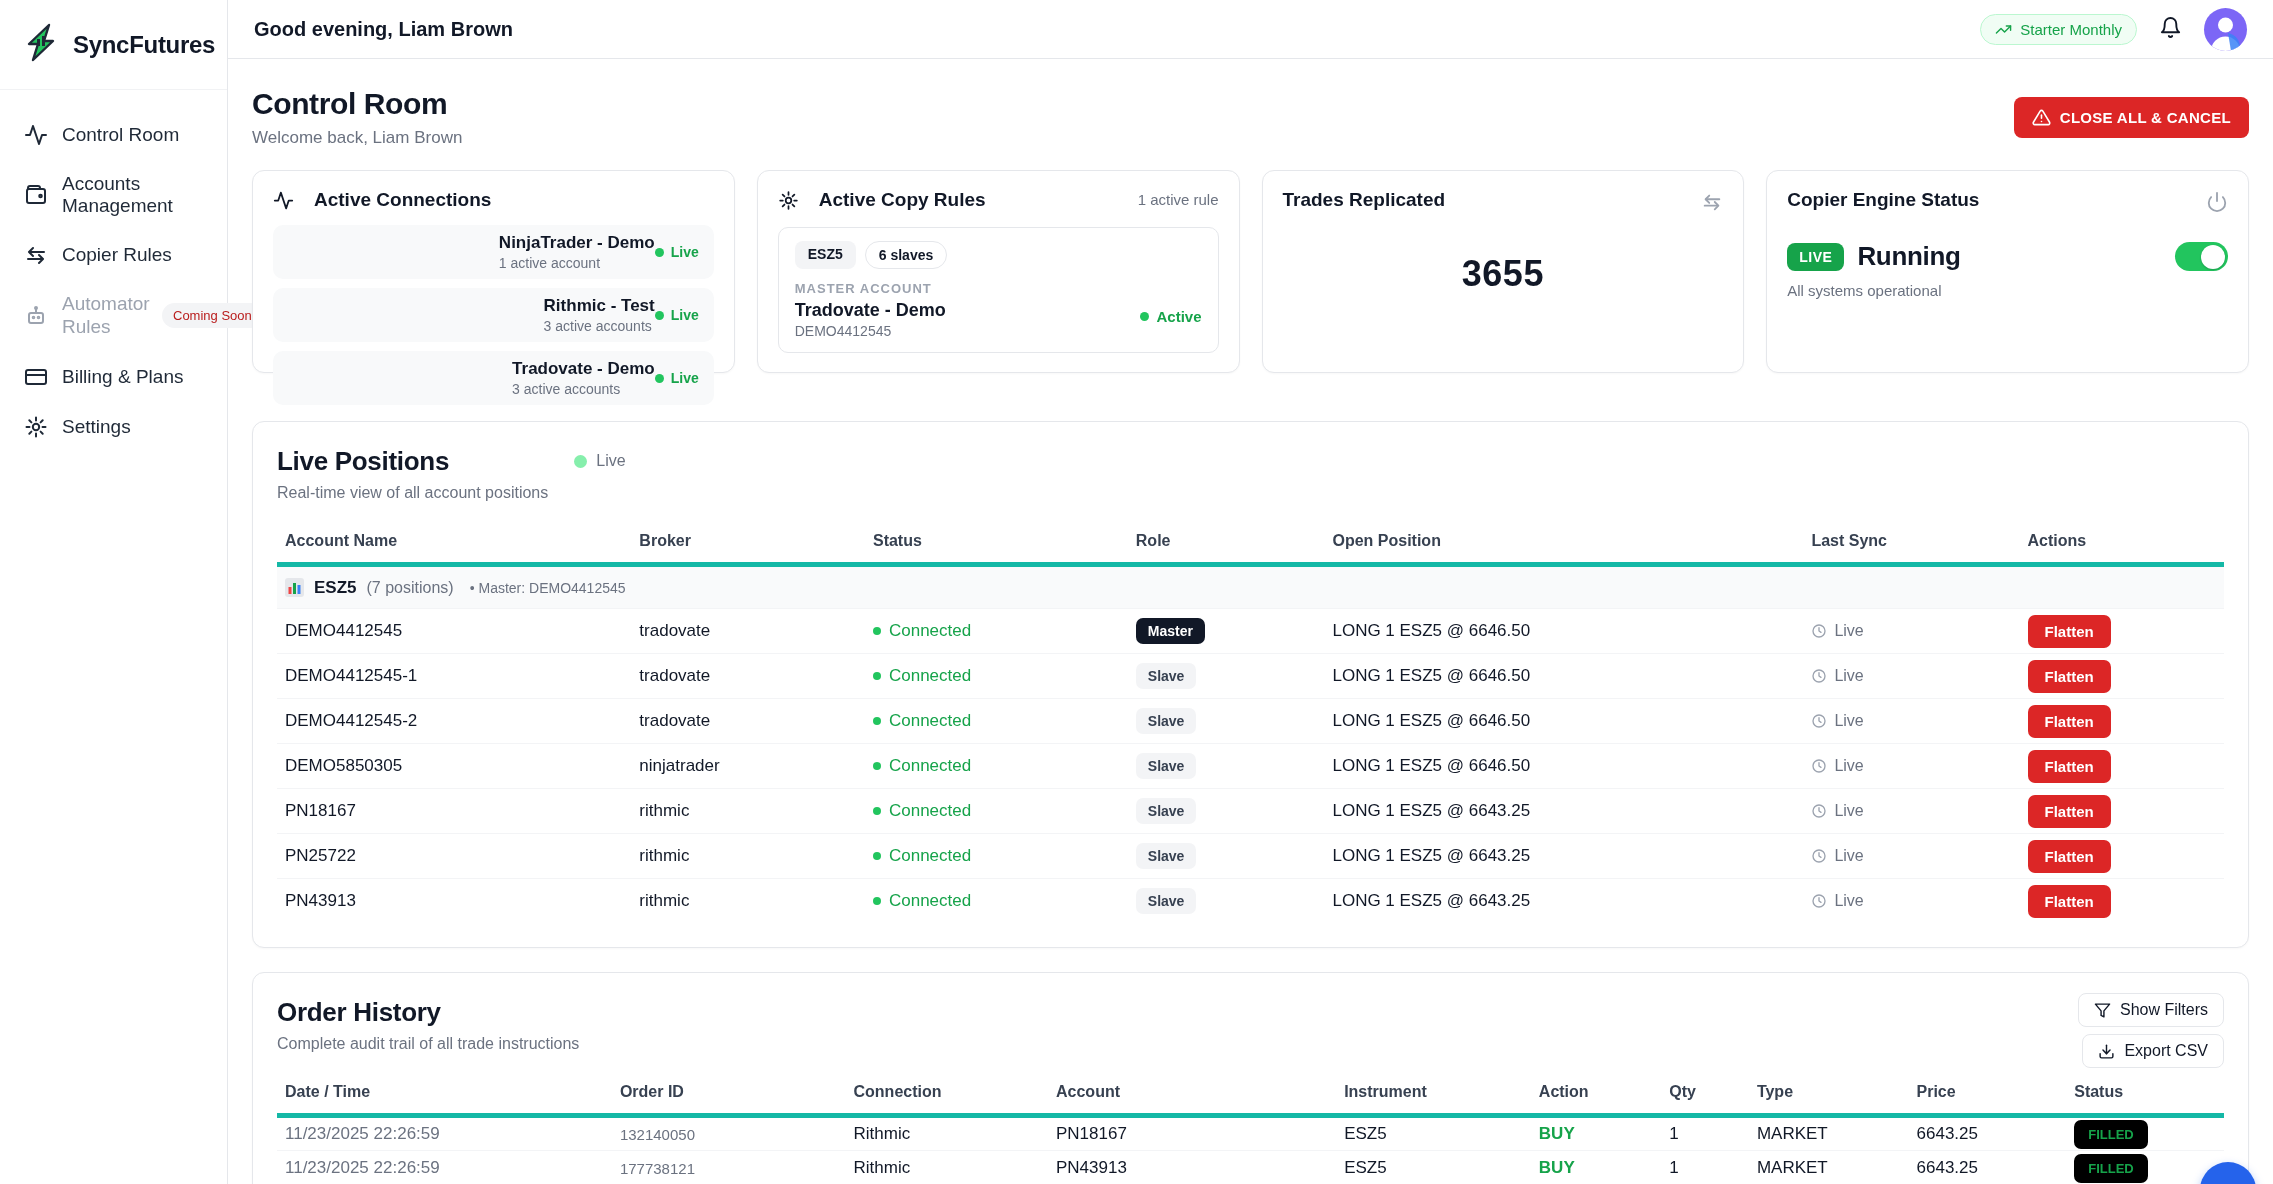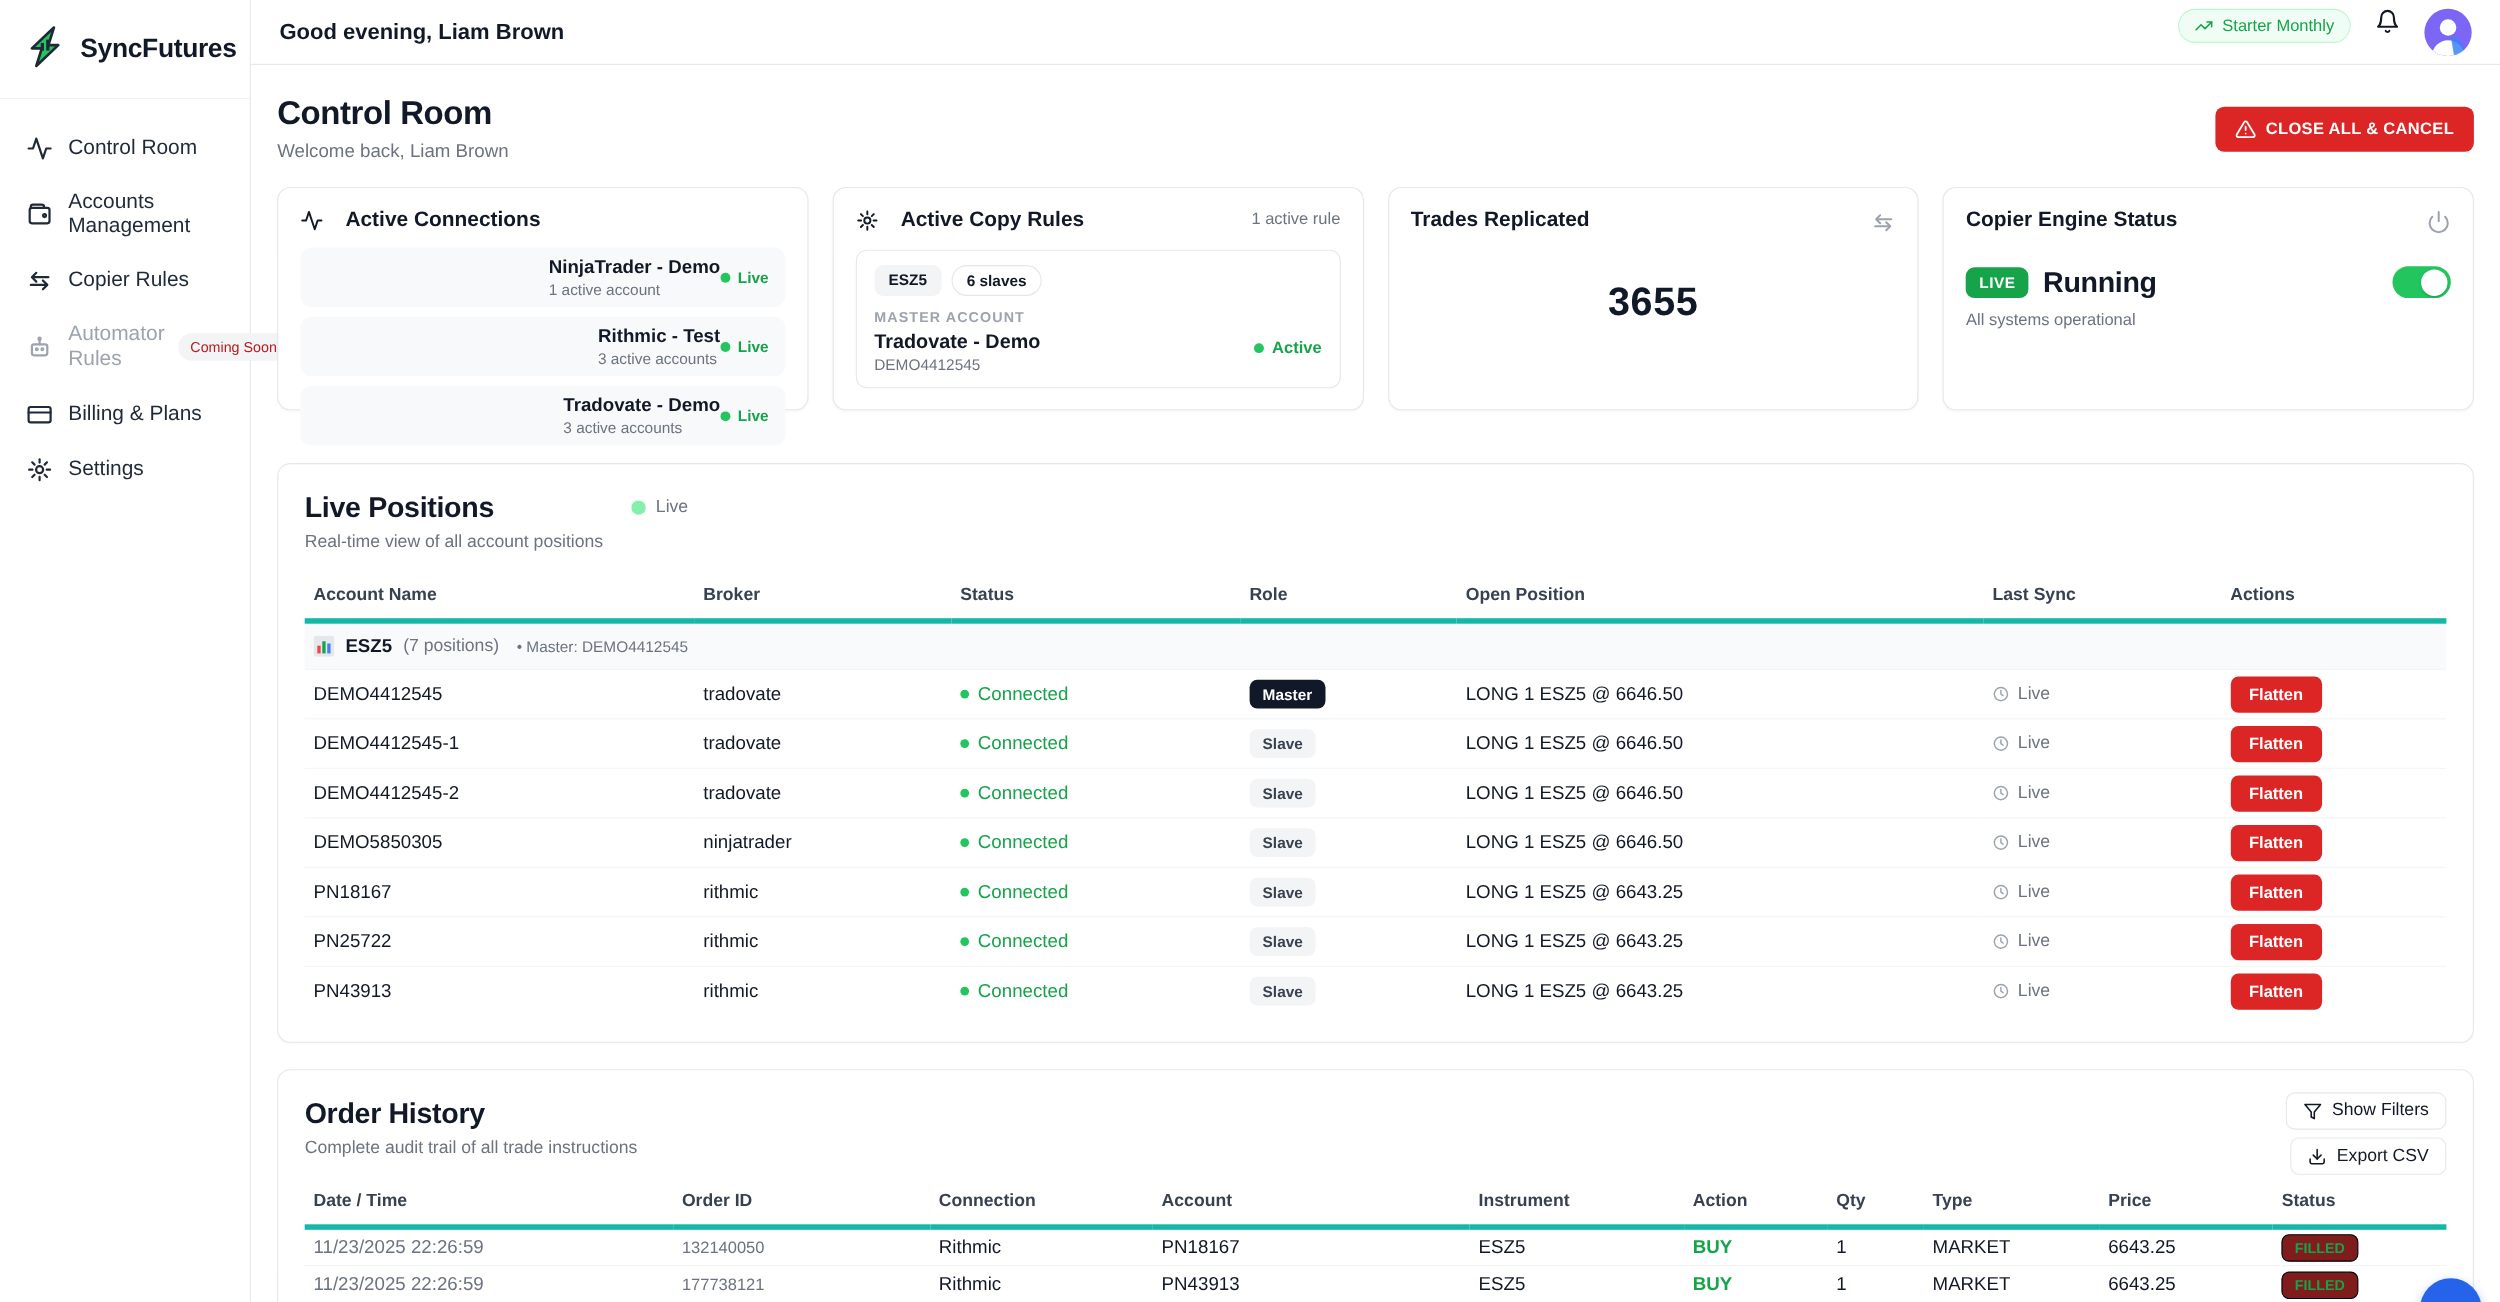--- a/index.html
+++ b/index.html
@@ -16,21 +16,21 @@
   .nav-item svg { width:24px; height:24px; stroke:#1f2937; flex:0 0 auto; }
   .nav-item.disabled { color:#9ca3af; }
   .nav-item.disabled svg { stroke:#9ca3af; }
   .nav-item .lbl2 { line-height:1.2; }
   .soon { background:#f3f4f6; color:#b91c1c; font-size:13px; font-weight:500; border-radius:999px; padding:5px 11px; margin-left:2px; white-space:nowrap;text-align:center; }
 
   
   .main { flex:1; display:flex; flex-direction:column; height:100%; }
   .topbar { height:59px; border-bottom:1px solid #e5e7eb; display:flex; align-items:center; justify-content:space-between; padding:0 26px; background:#fff; }
   .greeting { font-size:20px; font-weight:600; }
-  .top-right { display:flex; align-items:flex-start; gap:22px; }
+  .top-right { display:flex; align-items:center; gap:22px; }
   .plan-badge { display:flex; align-items:center; gap:8px; background:#f0fdf4; border:1px solid #bbf7d0; color:#16a34a; border-radius:999px; padding:6px 14px; font-size:15px; font-weight:500; }
   .plan-badge svg { width:17px; height:17px; stroke:#16a34a; }
   .bell svg { width:23px; height:23px; stroke:#111827; }
   .avatar { width:43px; height:43px; border-radius:50%; background:#7c66f6; display:flex; align-items:center; justify-content:center; overflow:hidden; }
 
   .content { flex:1; overflow:hidden; padding:28px 24px 0 24px; }
 
   .page-head { position:relative; }
   .page-title { font-size:30px; font-weight:800; letter-spacing:-0.4px; }
   .page-subtitle { font-size:17px; color:#6b7280; margin-top:7px; }
@@ -99,21 +99,21 @@
   .flatten-btn { background:#dc2626; color:#fff; border:none; border-radius:7px; font-family:inherit; font-size:15px; font-weight:600; padding:8px 17px; cursor:pointer; }
 
   .orders-actions { position:absolute; right:24px; top:20px; display:flex; flex-direction:column; gap:7px; align-items:flex-end; }
   .ghost-btn { display:flex; align-items:center; gap:9px; background:#fff; border:1px solid #e5e7eb; border-radius:8px; font-family:inherit; font-size:16px; font-weight:500; color:#111827; padding:7px 15px; cursor:pointer; }
   .ghost-btn svg { width:17px; height:17px; stroke:#111827; }
 
   .ord-table td { height:35px; }
   .ord-date { color:#6b7280; }
   .ord-id { color:#6b7280; font-size:15px; }
   .ord-action { color:#16a34a; font-weight:700; }
-  .filled-badge { display:inline-block; background:#7f1d1d; border:1px solid #000000; color:#16a34a; font-size:13px; font-weight:700; border-radius:7px; padding:4px 11px; }
+  .filled-badge { display:inline-block; background:#000000; border:3px solid #000000; color:#16a34a; font-size:13px; font-weight:700; border-radius:7px; padding:4px 11px; }
 
   .fab { position:absolute; width:56px; height:56px; border-radius:50%; background:#2563eb; right:17px; top:1162px; box-shadow:0 4px 10px rgba(37,99,235,0.4); cursor:pointer; }
 
   svg.icon { fill:none; stroke-width:2; stroke-linecap:round; stroke-linejoin:round; }
 </style>
 </head>
 <body>
 
 <div class="app">
 

